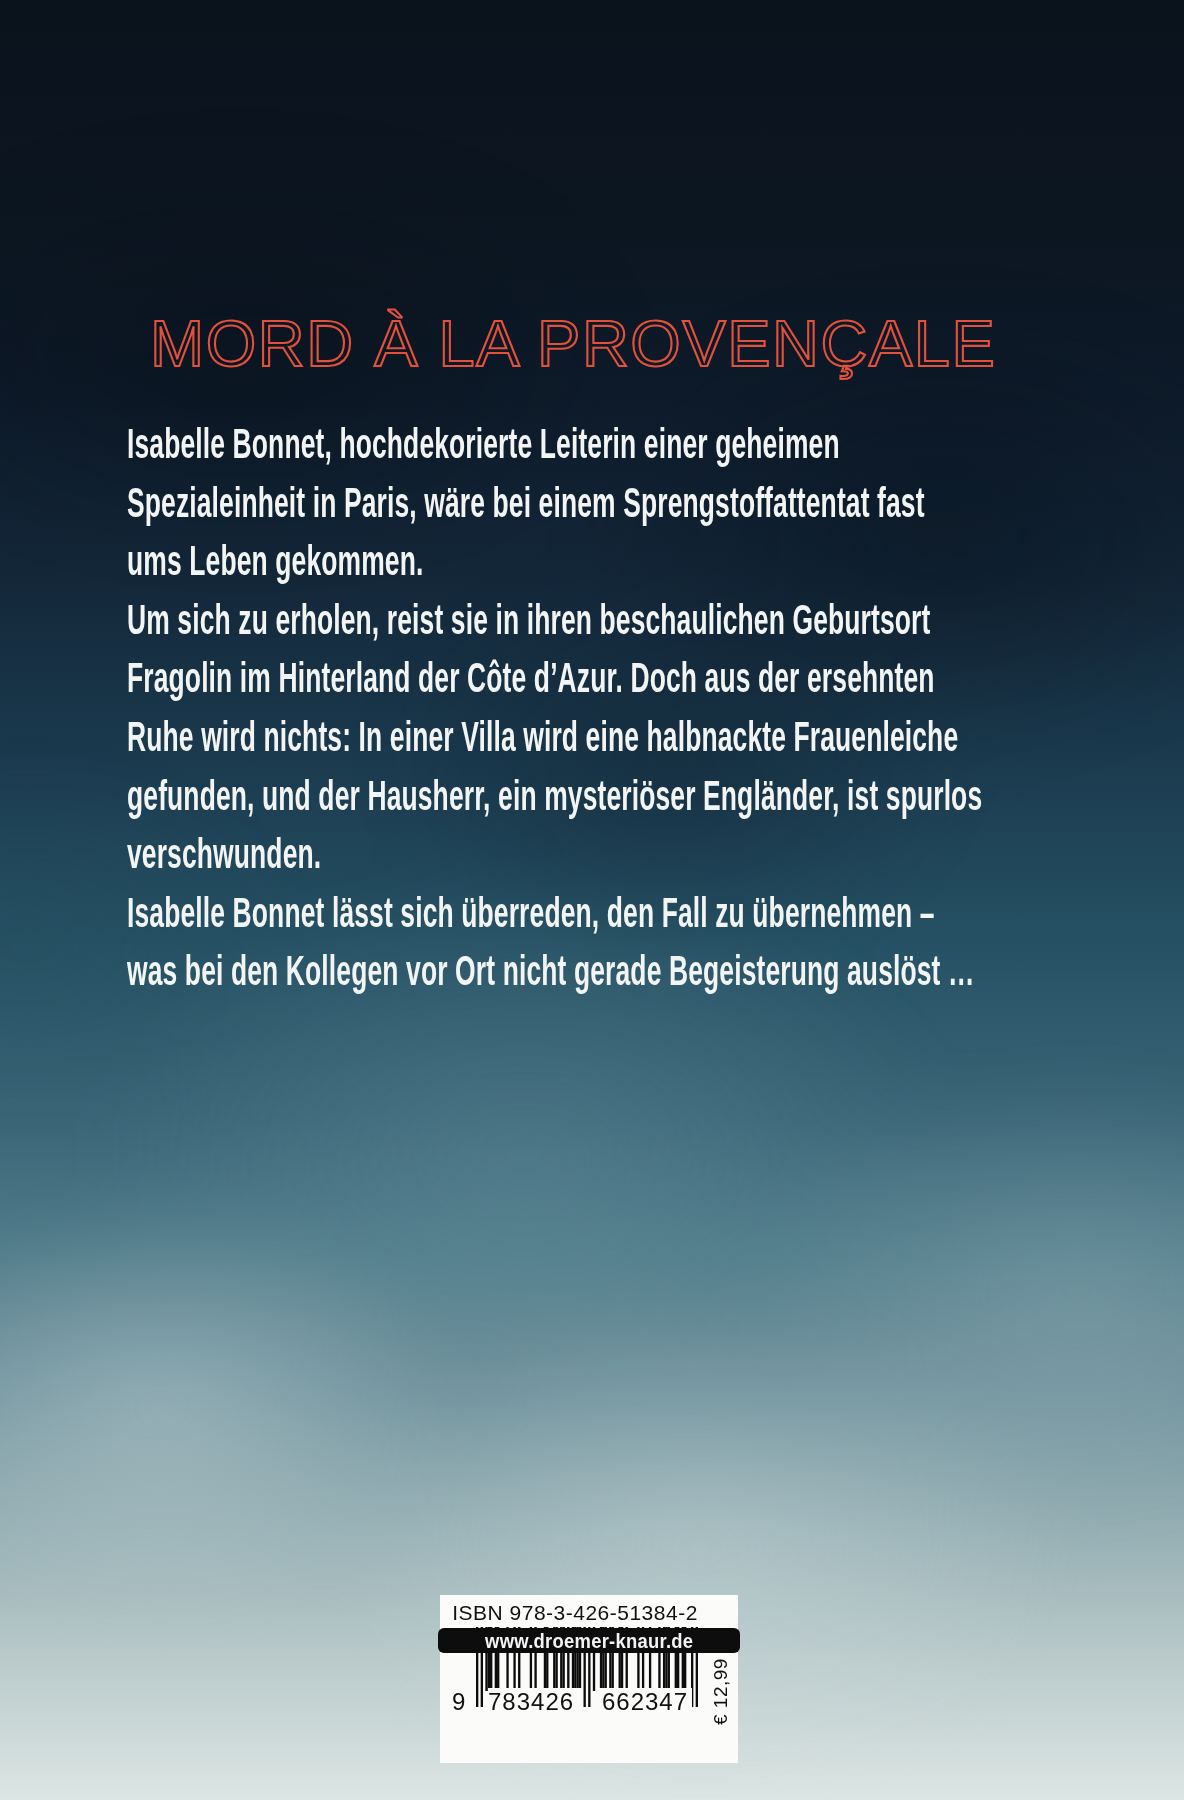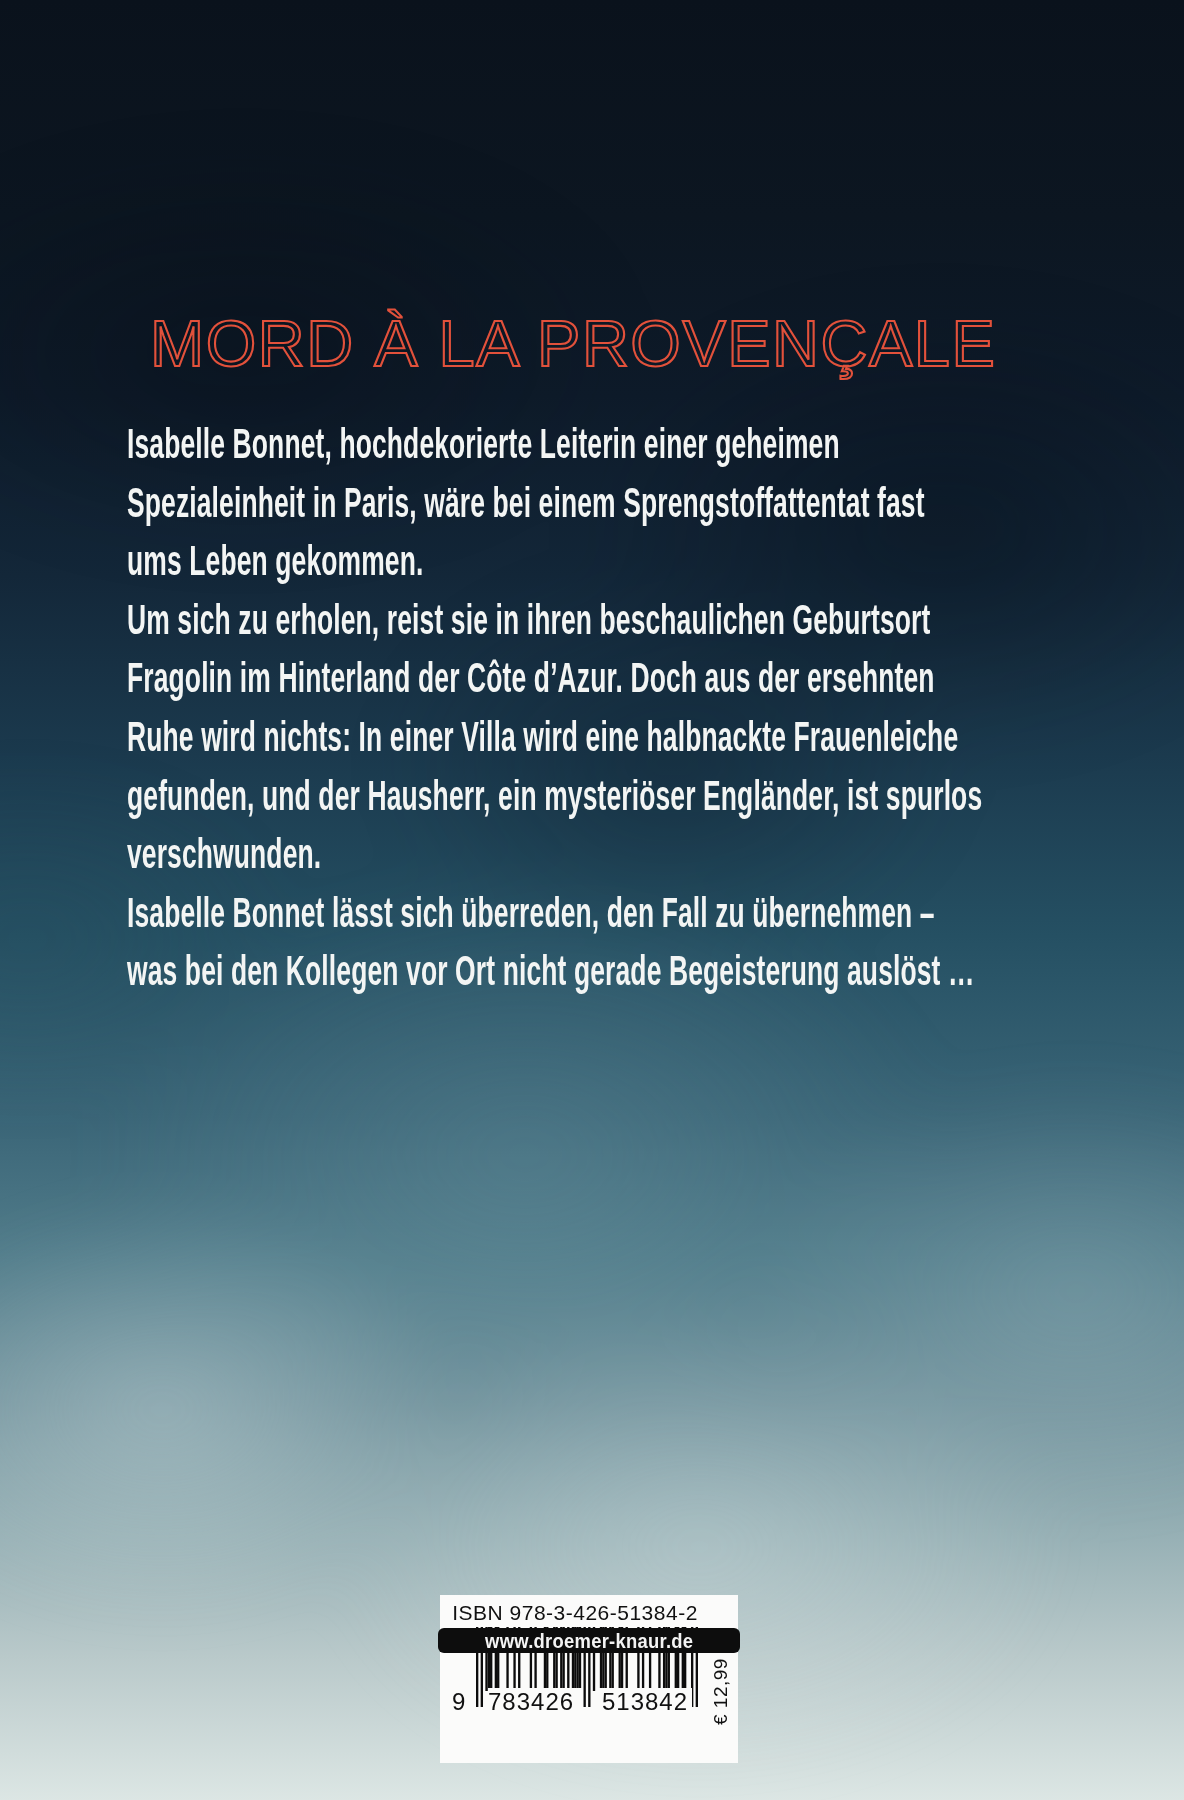--- a/index.html
+++ b/index.html
@@ -196,21 +196,21 @@
         <rect x="86" y="0" width="1" height="64" fill="#0c0c0c"></rect>
         <rect x="88" y="0" width="1" height="64" fill="#0c0c0c"></rect>
         <rect x="89" y="0" width="1" height="64" fill="#0c0c0c"></rect>
         <rect x="92" y="0" width="1" height="80" fill="#0c0c0c"></rect>
         <rect x="94" y="0" width="1" height="80" fill="#0c0c0c"></rect>
       </svg>
 
     <div class="digits-row">
       <span class="digit-lead">9</span>
       <span class="digit-left">783426</span>
-      <span class="digit-right">513842</span>
+      <span class="digit-right">662347</span>
     </div>
 
     <div class="price">€ 12,99 [D]</div>
   </div>
 
   <div class="site-bar">
     <span>www.droemer-knaur.de</span>
   </div>
 </div>
 

